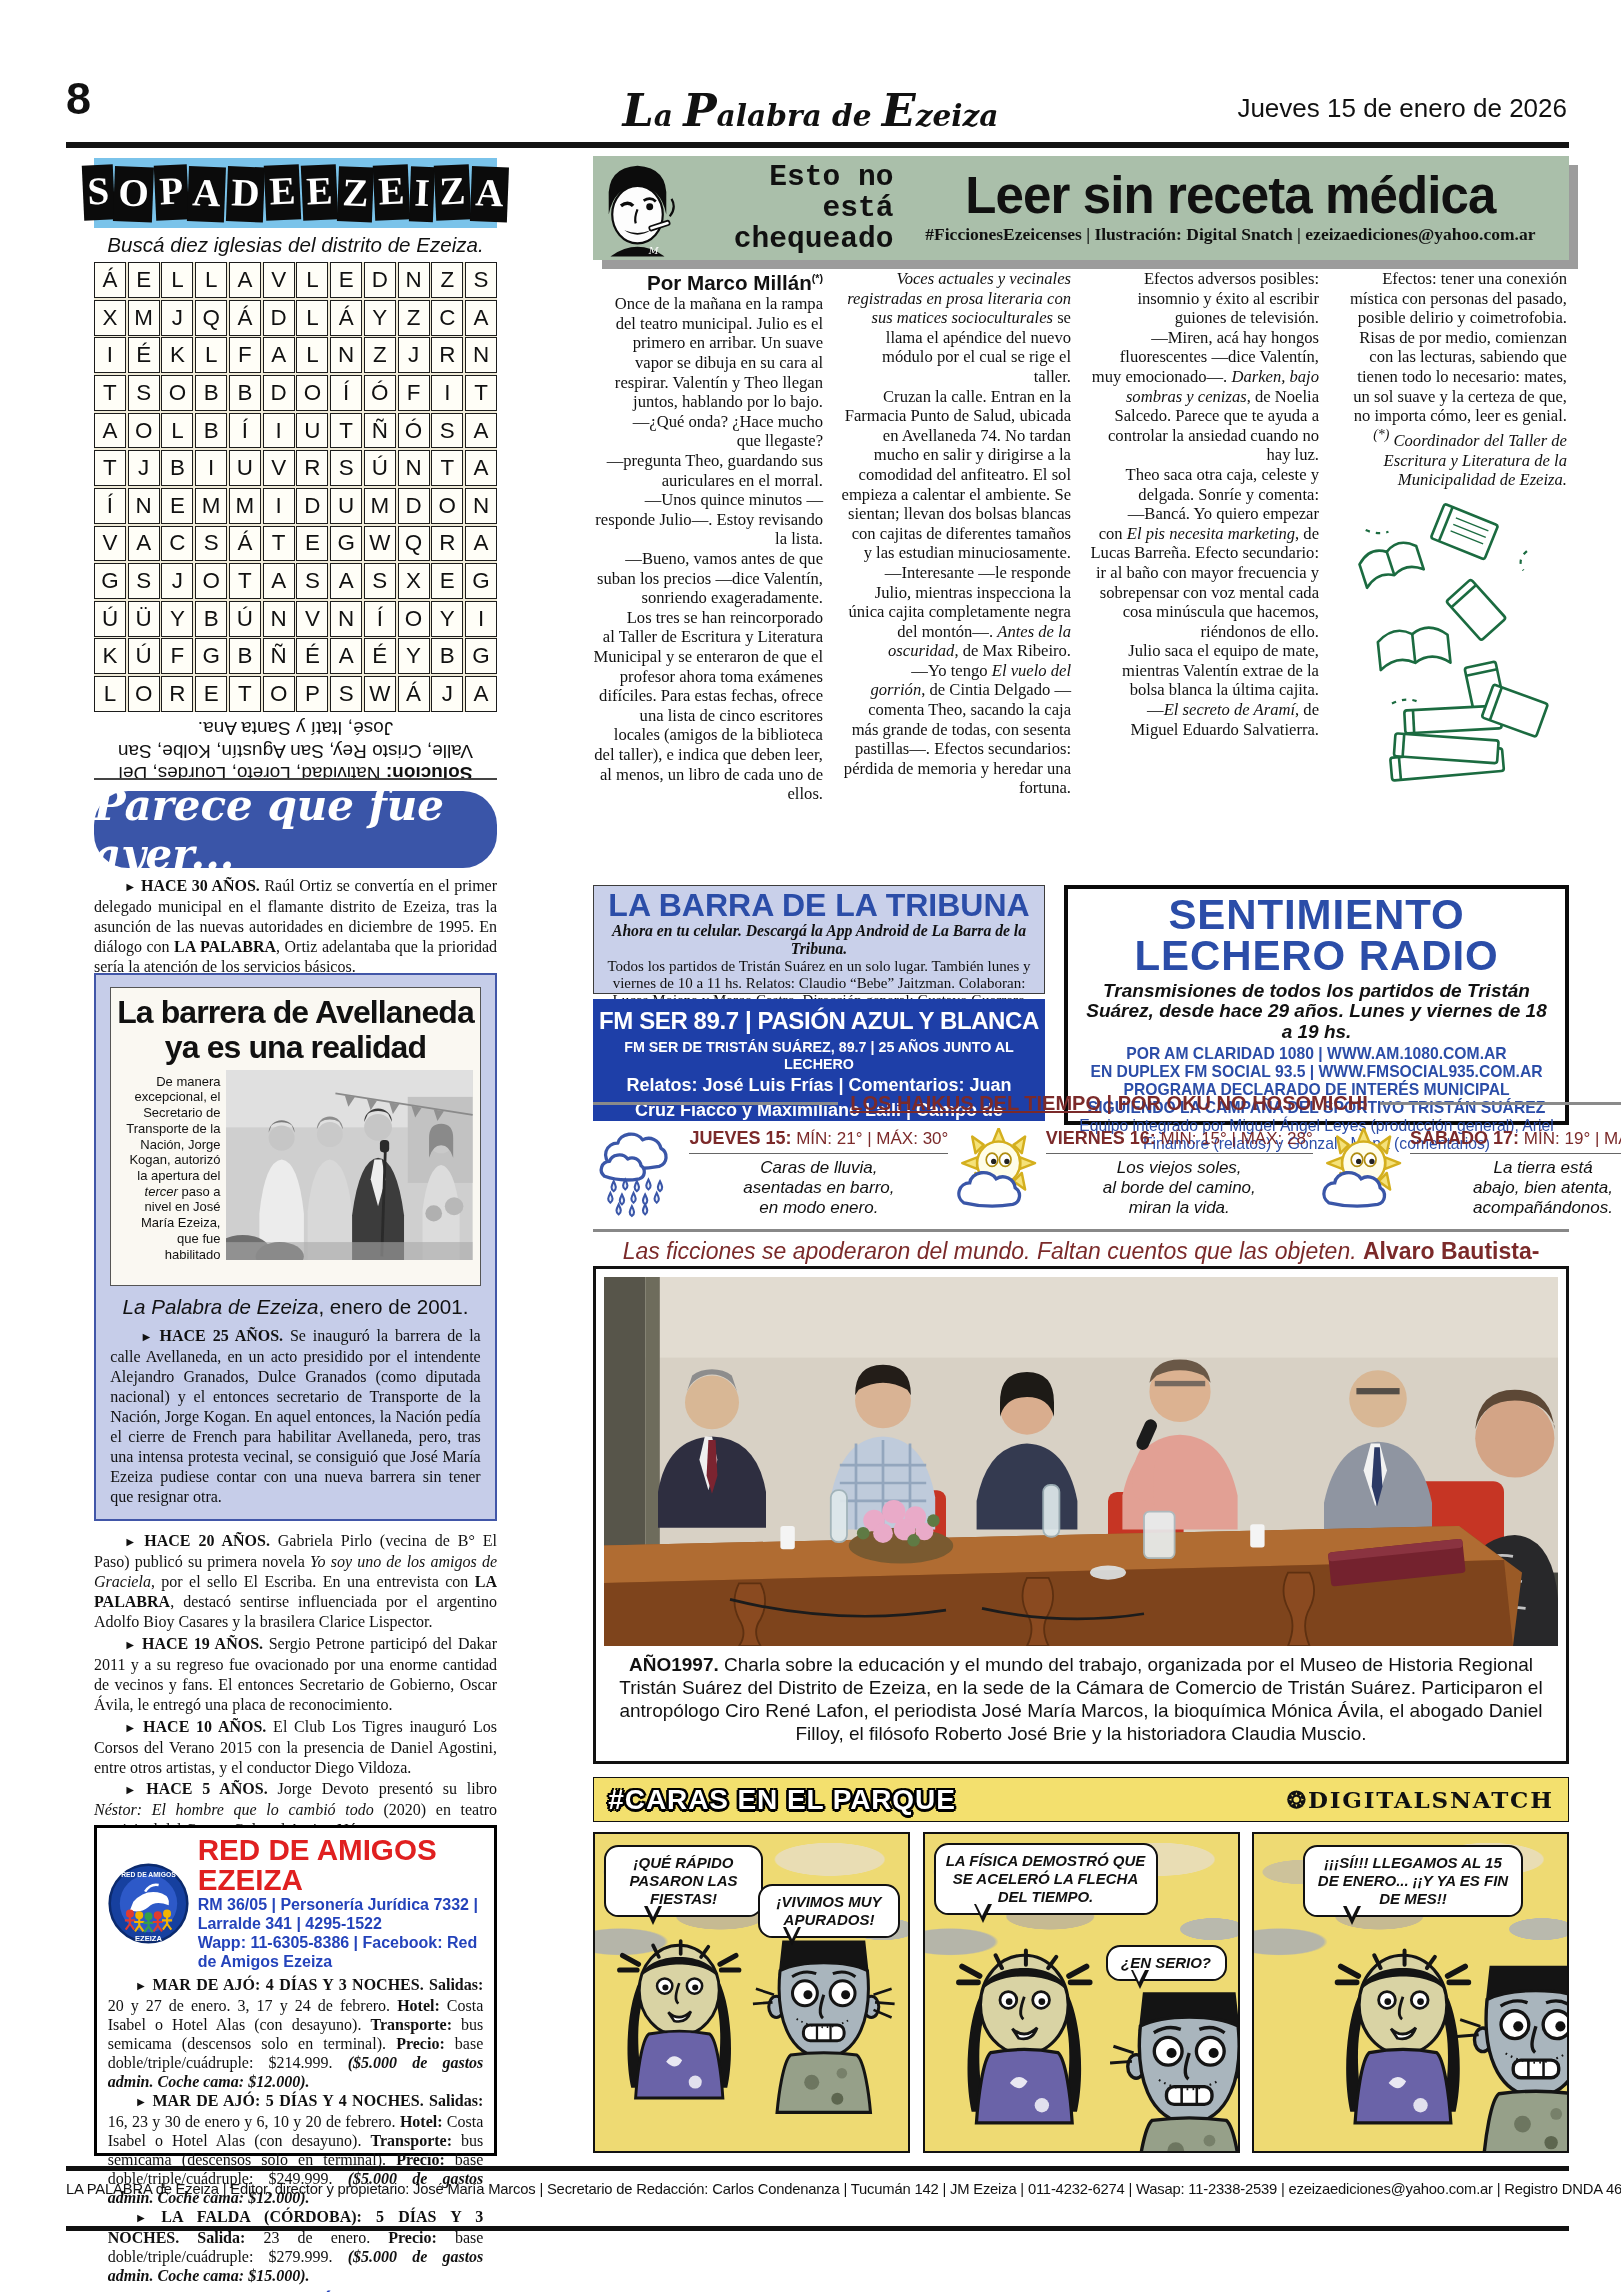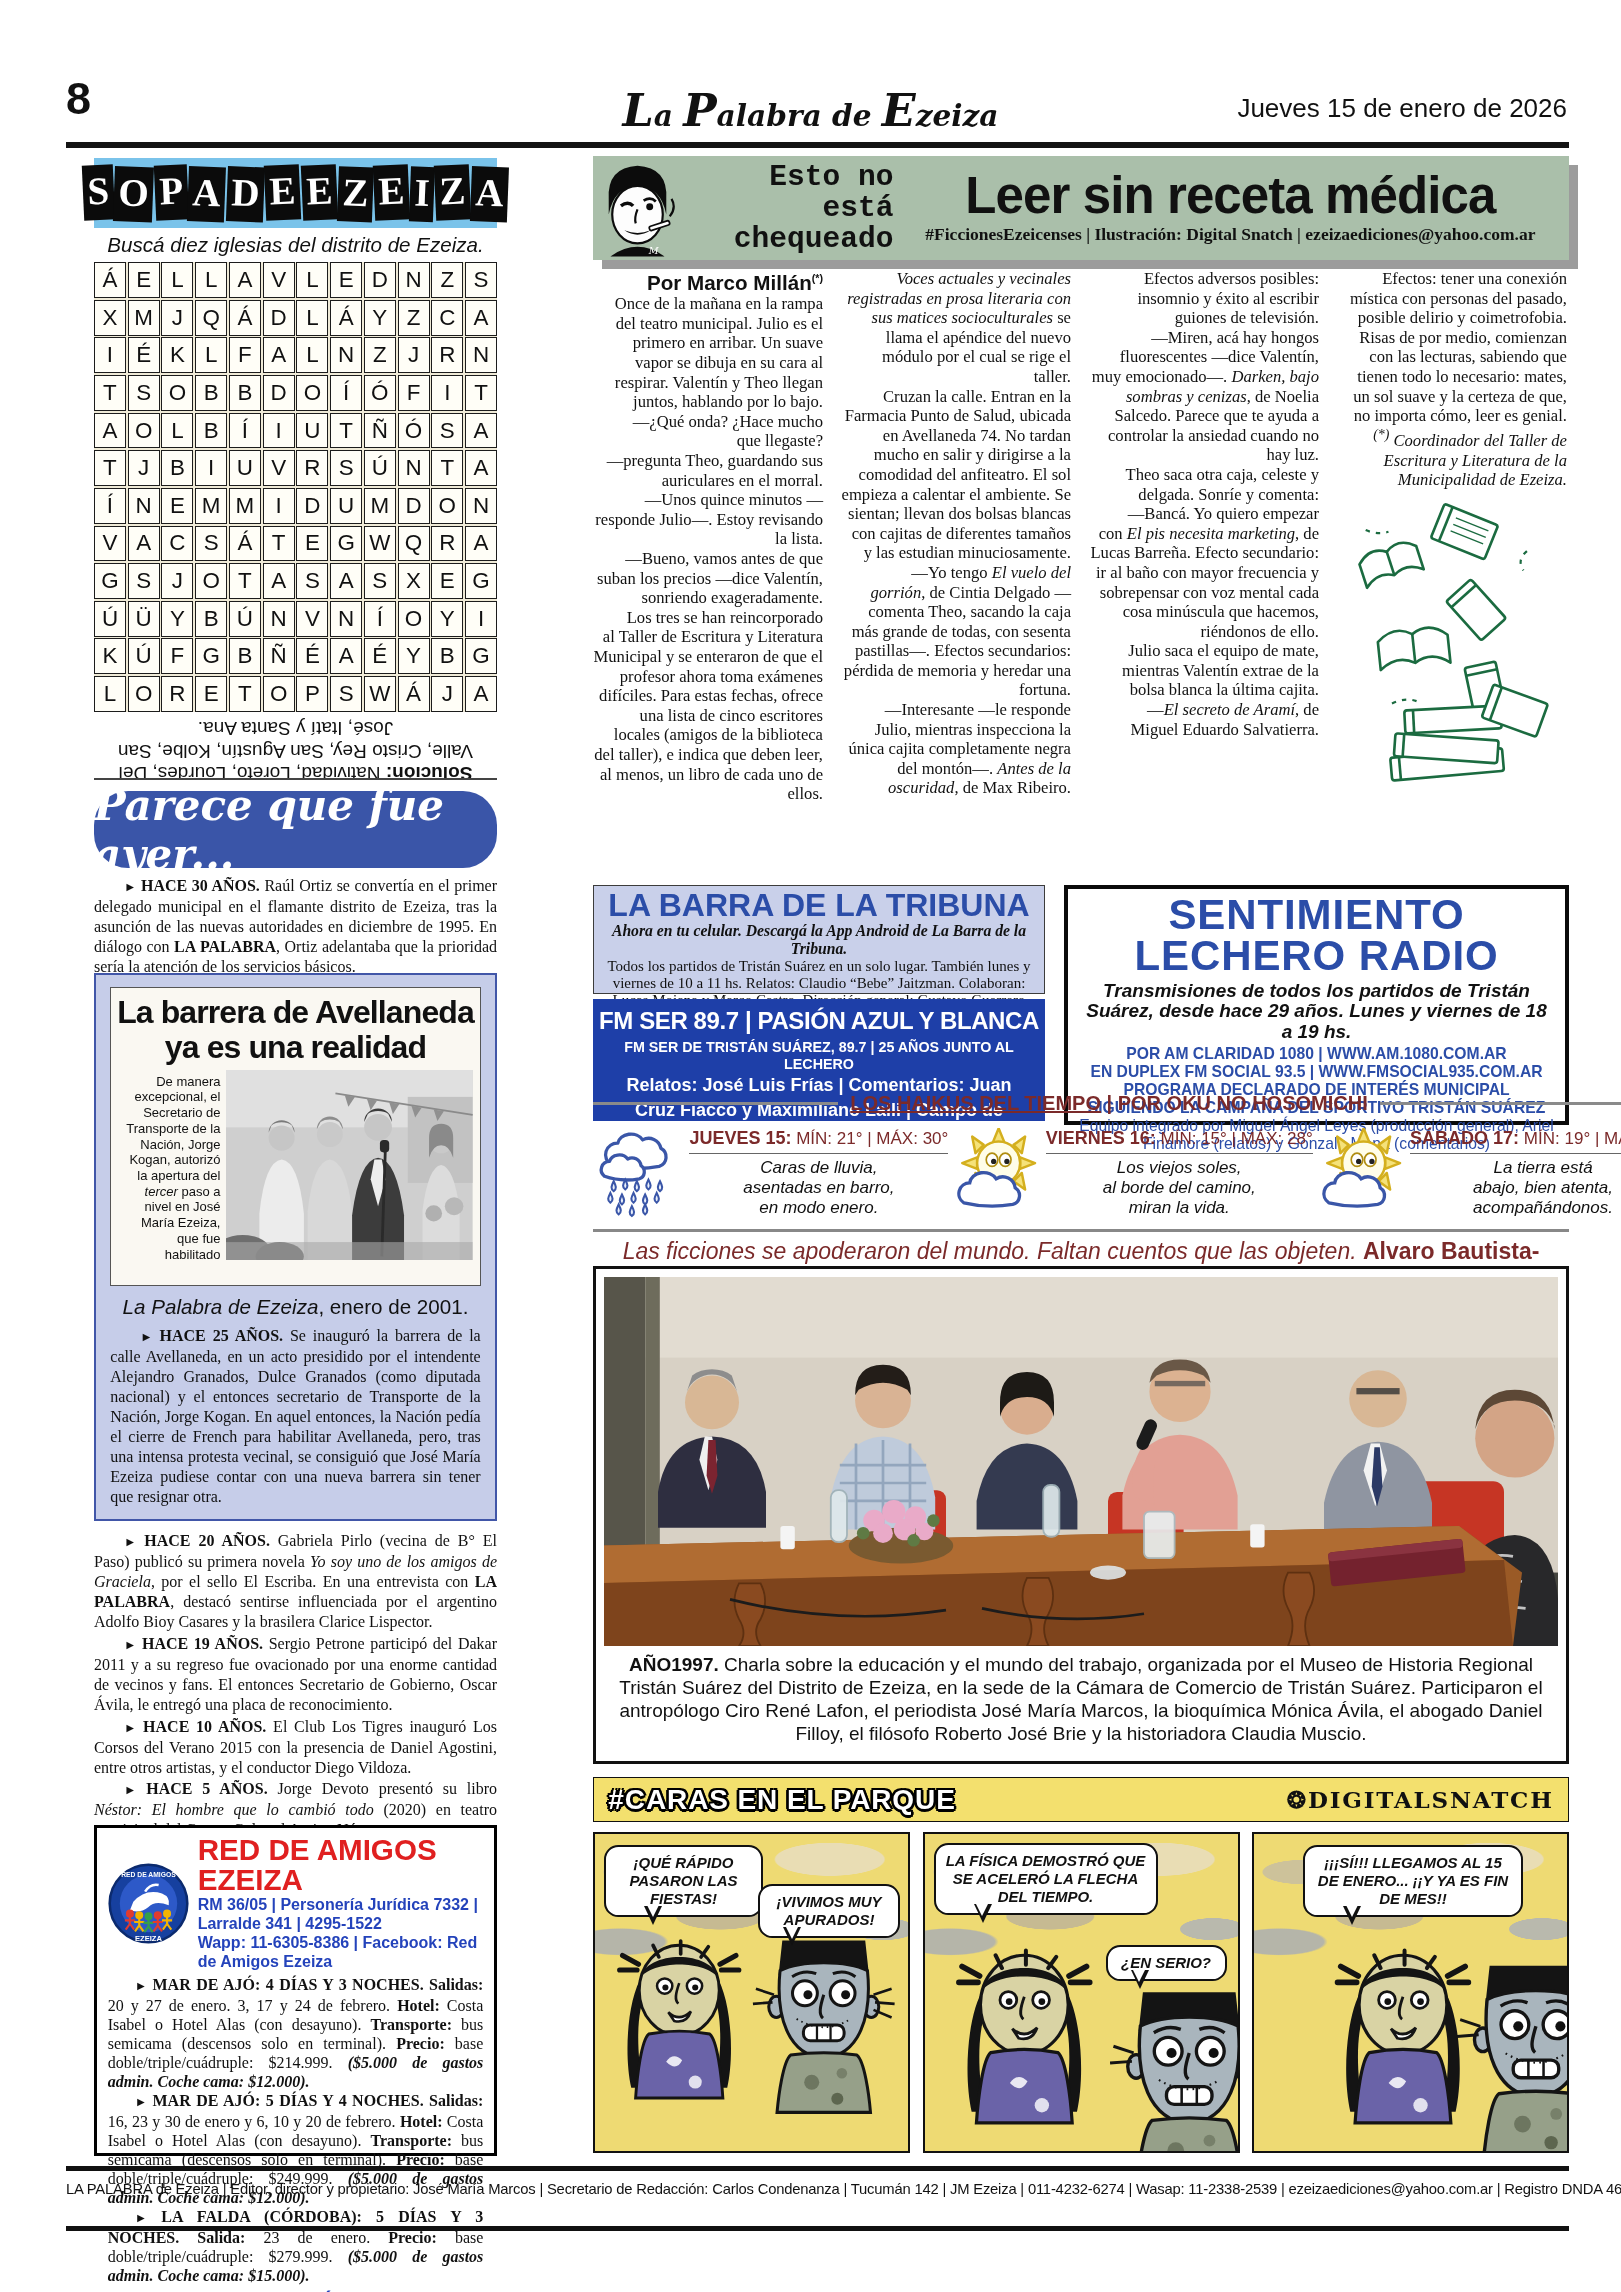--- a/index.html
+++ b/index.html
@@ -478,22 +478,22 @@
           <p class="ni">—pregunta Theo, guardando sus auriculares en el morral.</p>
           <p>—Unos quince minutos —responde Julio—. Estoy revisando la lista.</p>
           <p>—Bueno, vamos antes de que suban los precios —dice Valentín, sonriendo exageradamente.</p>
           <p>Los tres se han reincorporado al Taller de Escritura y Literatura Municipal y se enteraron de que el profesor ahora toma exámenes difíciles. Para estas fechas, ofrece una lista de cinco escritores locales (amigos de la biblioteca del taller), e indica que deben leer, al menos, un libro de cada uno de ellos.</p>
         </div>
     </div>
     <div class="acol">
         <div>
           <p class="ni"><i>Voces actuales y vecinales registradas en prosa literaria con sus matices socioculturales</i> se llama el apéndice del nuevo módulo por el cual se rige el taller.</p>
           <p>Cruzan la calle. Entran en la Farmacia Punto de Salud, ubicada en Avellaneda 74. No tardan mucho en salir y dirigirse a la comodidad del anfiteatro. El sol empieza a calentar el ambiente. Se sientan; llevan dos bolsas blancas con cajitas de diferentes tamaños y las estudian minuciosamente.</p>
+          <p>—Interesante —le responde Julio, mientras inspecciona la única cajita completamente negra del montón—. <i>Antes de la oscuridad</i>, de Max Ribeiro.</p>
           <p>—Yo tengo <i>El vuelo del gorrión</i>, de Cintia Delgado —comenta Theo, sacando la caja más grande de todas, con sesenta pastillas—. Efectos secundarios: pérdida de memoria y heredar una fortuna.</p>
-          <p>—Interesante —le responde Julio, mientras inspecciona la única cajita completamente negra del montón—. <i>Antes de la oscuridad</i>, de Max Ribeiro.</p>
         </div>
       </div>
     <div class="acol">
         <div>
           <p class="ni">Efectos adversos posibles: insomnio y éxito al escribir guiones de televisión.</p>
           <p>—Miren, acá hay hongos fluorescentes —dice Valentín, muy emocionado—. <i>Darken, bajo sombras y cenizas</i>, de Noelia Salcedo. Parece que te ayuda a controlar la ansiedad cuando no hay luz.</p>
           <p>Theo saca otra caja, celeste y delgada. Sonríe y comenta:</p>
           <p>—Bancá. Yo quiero empezar con <i>El pis necesita marketing</i>, de Lucas Barreña. Efecto secundario: ir al baño con mayor frecuencia y sobrepensar con voz mental cada cosa minúscula que hacemos, riéndonos de ello.</p>
           <p>Julio saca el equipo de mate, mientras Valentín extrae de la bolsa blanca la última cajita.</p>
           <p>—<i>El secreto de Aramí</i>, de Miguel Eduardo Salvatierra.</p>

